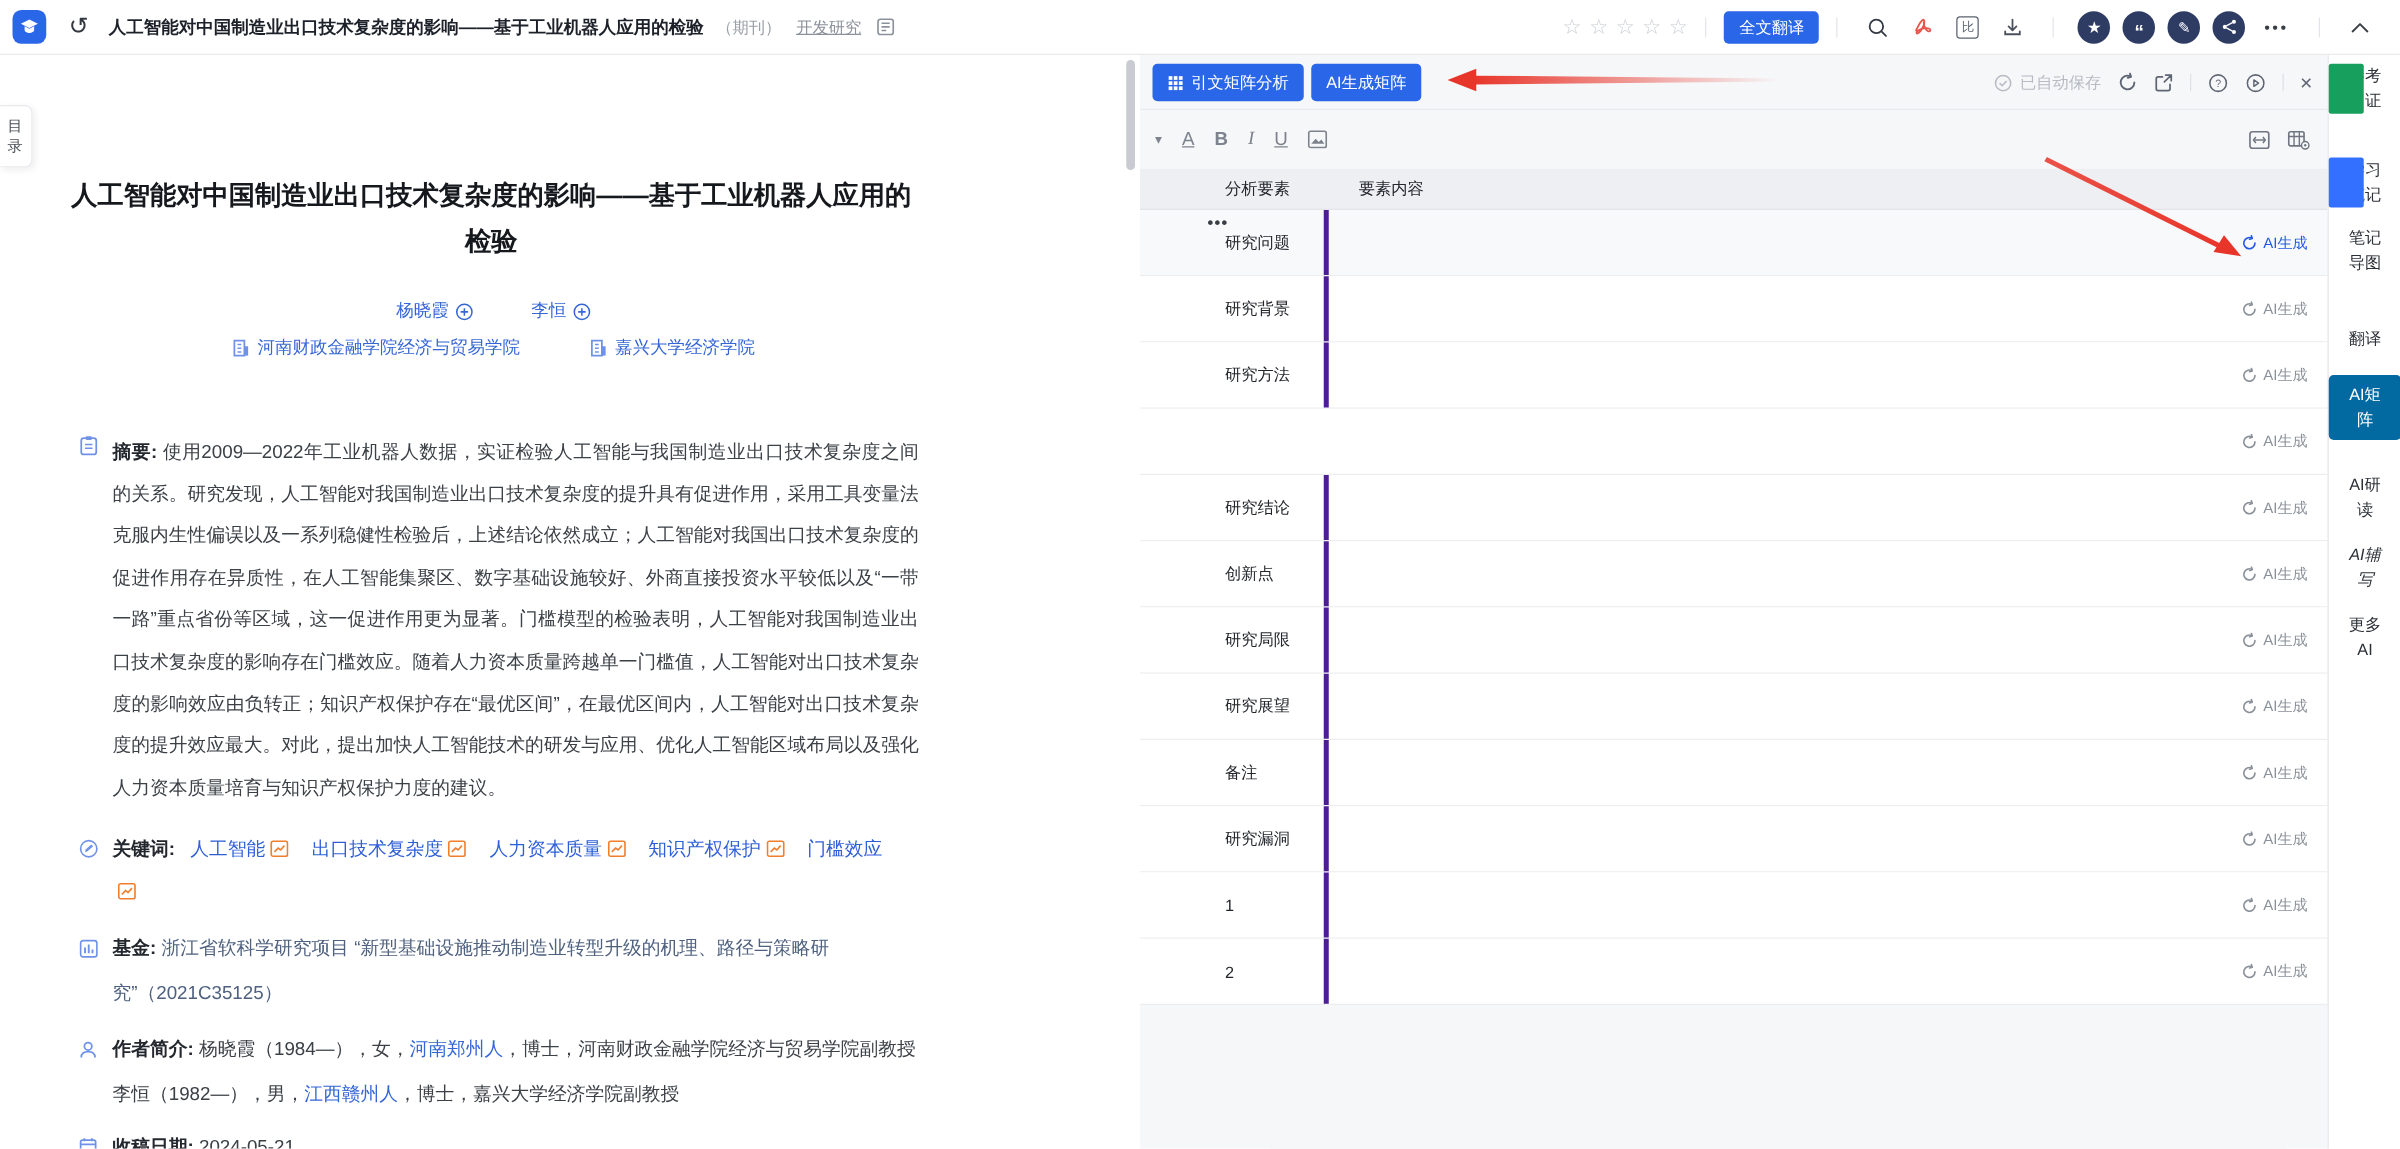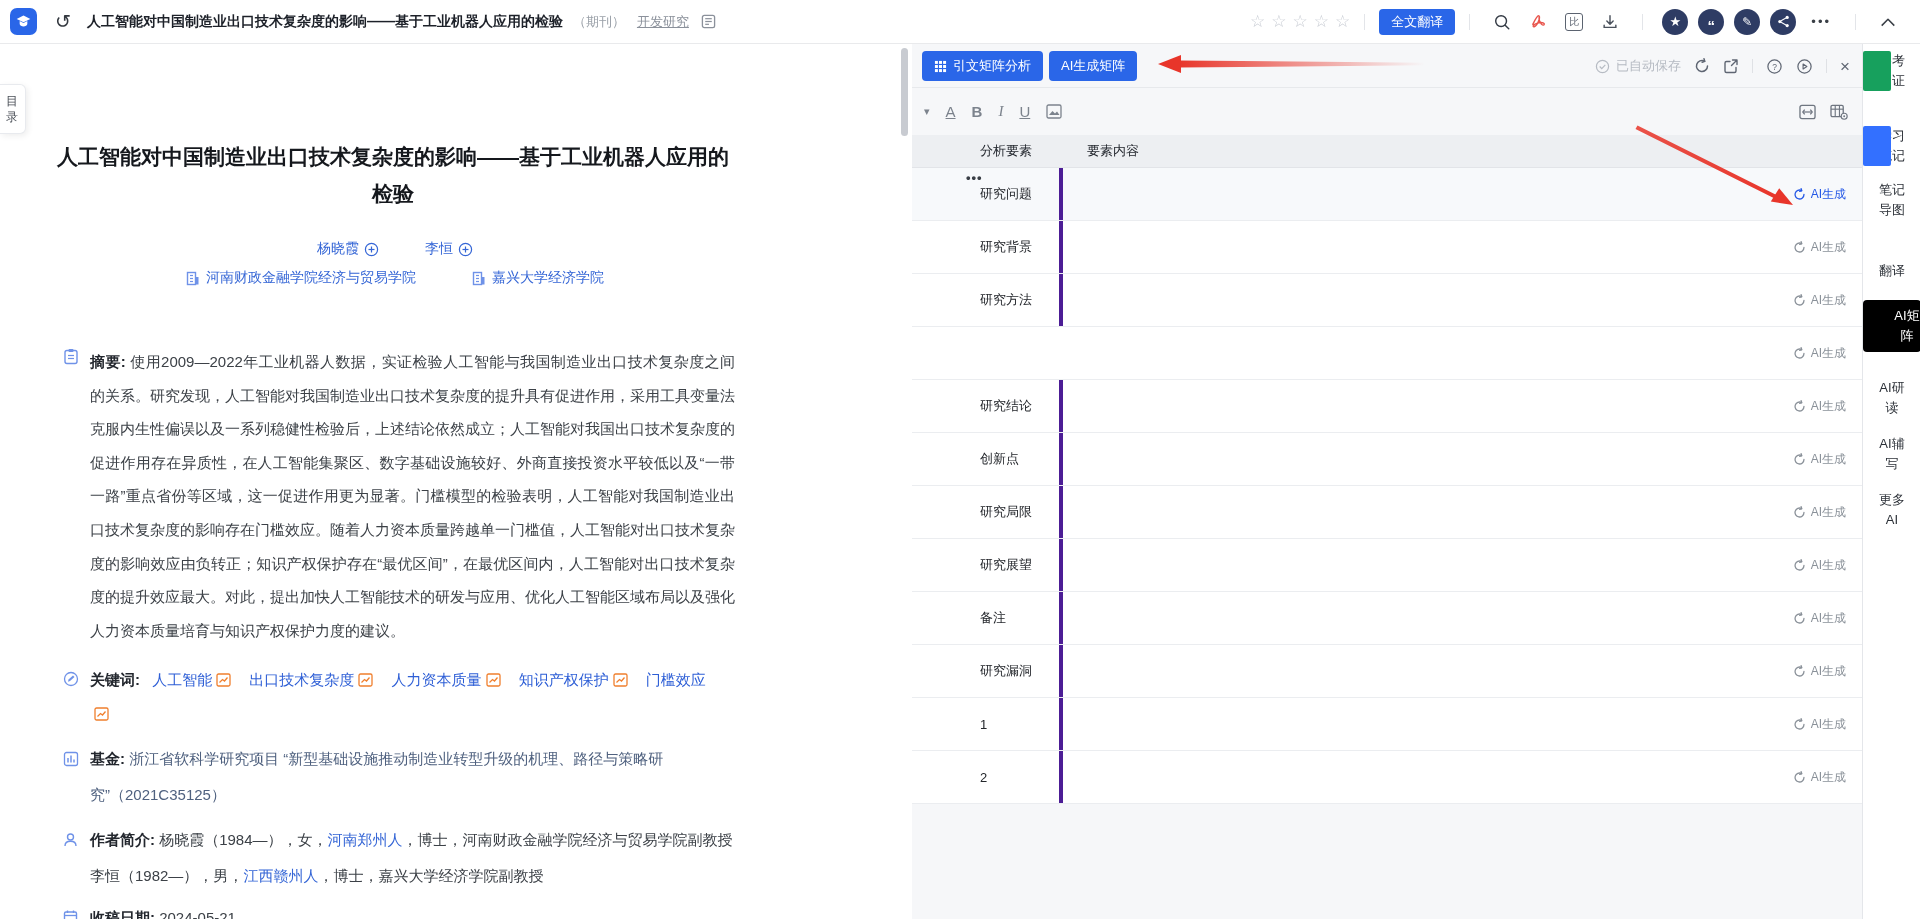--- a/index.html
+++ b/index.html
@@ -95,21 +95,21 @@
     letter-spacing:1px; cursor:pointer; }
 
   
   .sidebar { position:absolute; left:1862px; top:44px; width:58px; height:875px; background:#fff;
     border-left:1px solid #e4e6ea; }
   .sb-tab { position:relative; margin:0 auto; width:58px; display:flex; align-items:center; justify-content:center;
     cursor:pointer; }
   .sb-tab span { display:block; width:28px; text-align:center; font-size:13px; color:#2c3138;
     line-height:20px; word-break:break-all; }
   .sb-bar { position:absolute; left:0; top:4px; bottom:4px; width:3px; border-radius:2px; }
-  .sb-tab.active { background:#000000; border-radius:4px;justify-content:flex-end; }
+  .sb-tab.active { background:#0369a1; border-radius:4px; }
   .sb-tab.active span { color:#fff; }
 
   .overlay { position:absolute; left:0; top:0; width:1920px; height:919px; pointer-events:none; z-index:60; }
 
   svg { display:block; }
 </style>
 </head>
 <body>
 
 <div class="stage">
@@ -583,21 +583,21 @@
     </div>
     <div class="sb-tab" style="margin-top:34px; height:26px;">
       <span>翻译</span>
     </div>
     <div class="sb-tab active" style="margin-top:16px; height:52px;">
       <span>AI矩阵</span>
     </div>
     <div class="sb-tab" style="margin-top:22px; height:48px;">
       <span>AI研读</span>
     </div>
-    <div class="sb-tab" style="margin-top:8px; height:48px;">
+    <div class="sb-tab" style="margin-top:8px; height:48px;font-style:italic;">
       <span>AI辅写</span>
     </div>
     <div class="sb-tab" style="margin-top:8px; height:48px;">
       <span>更多AI</span>
     </div>
   </div>
 
   <svg class="overlay" viewBox="0 0 1920 919">
     <defs>
       <linearGradient id="fadeH" gradientUnits="userSpaceOnUse" x1="1178" y1="64" x2="1425" y2="64">

